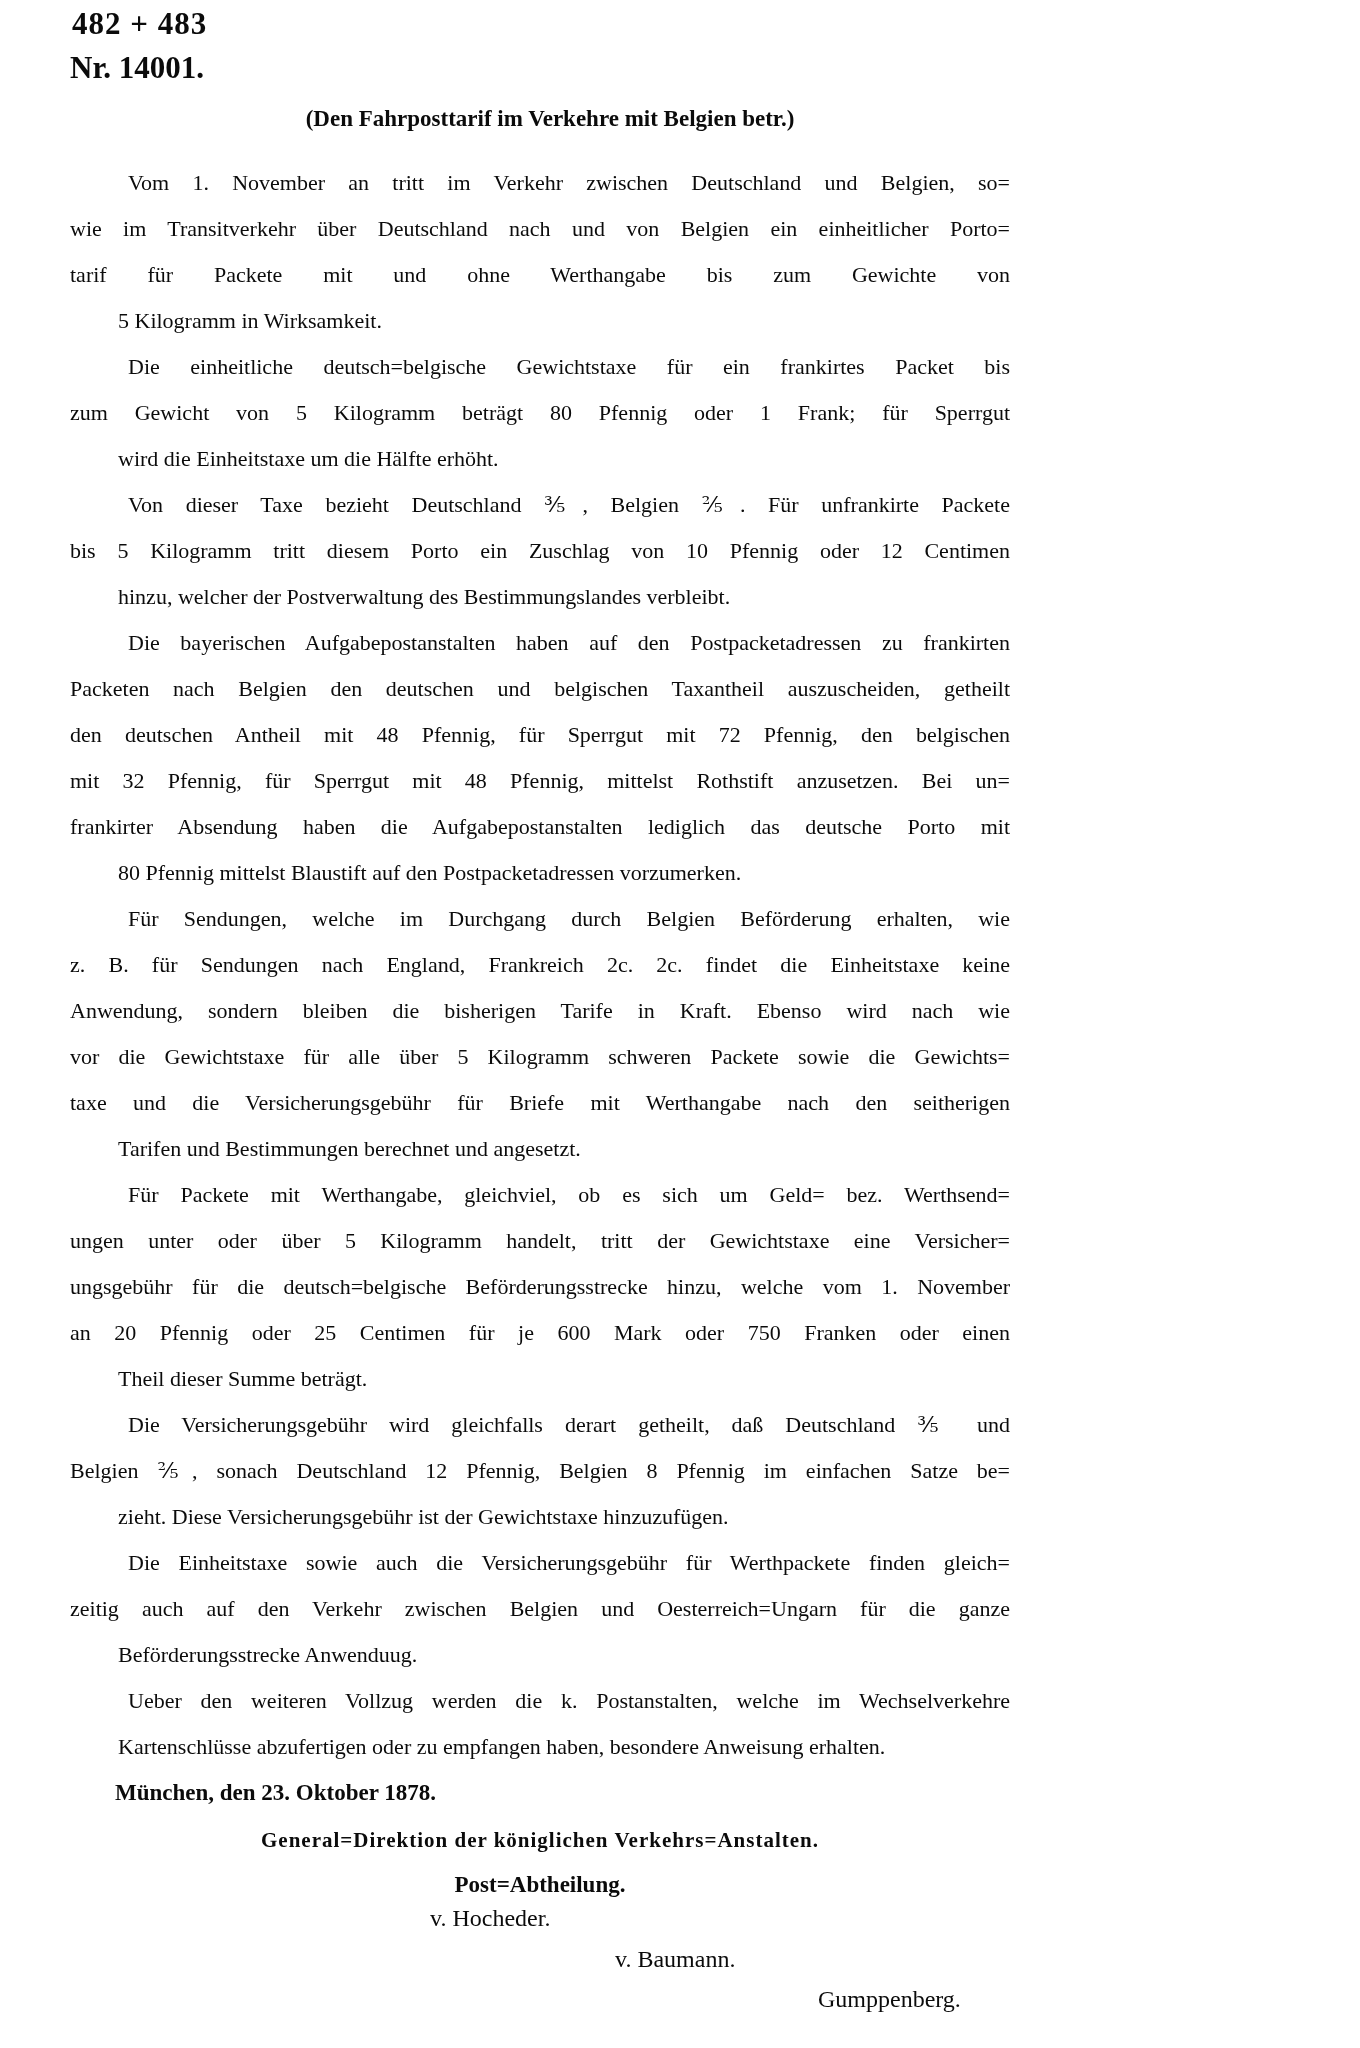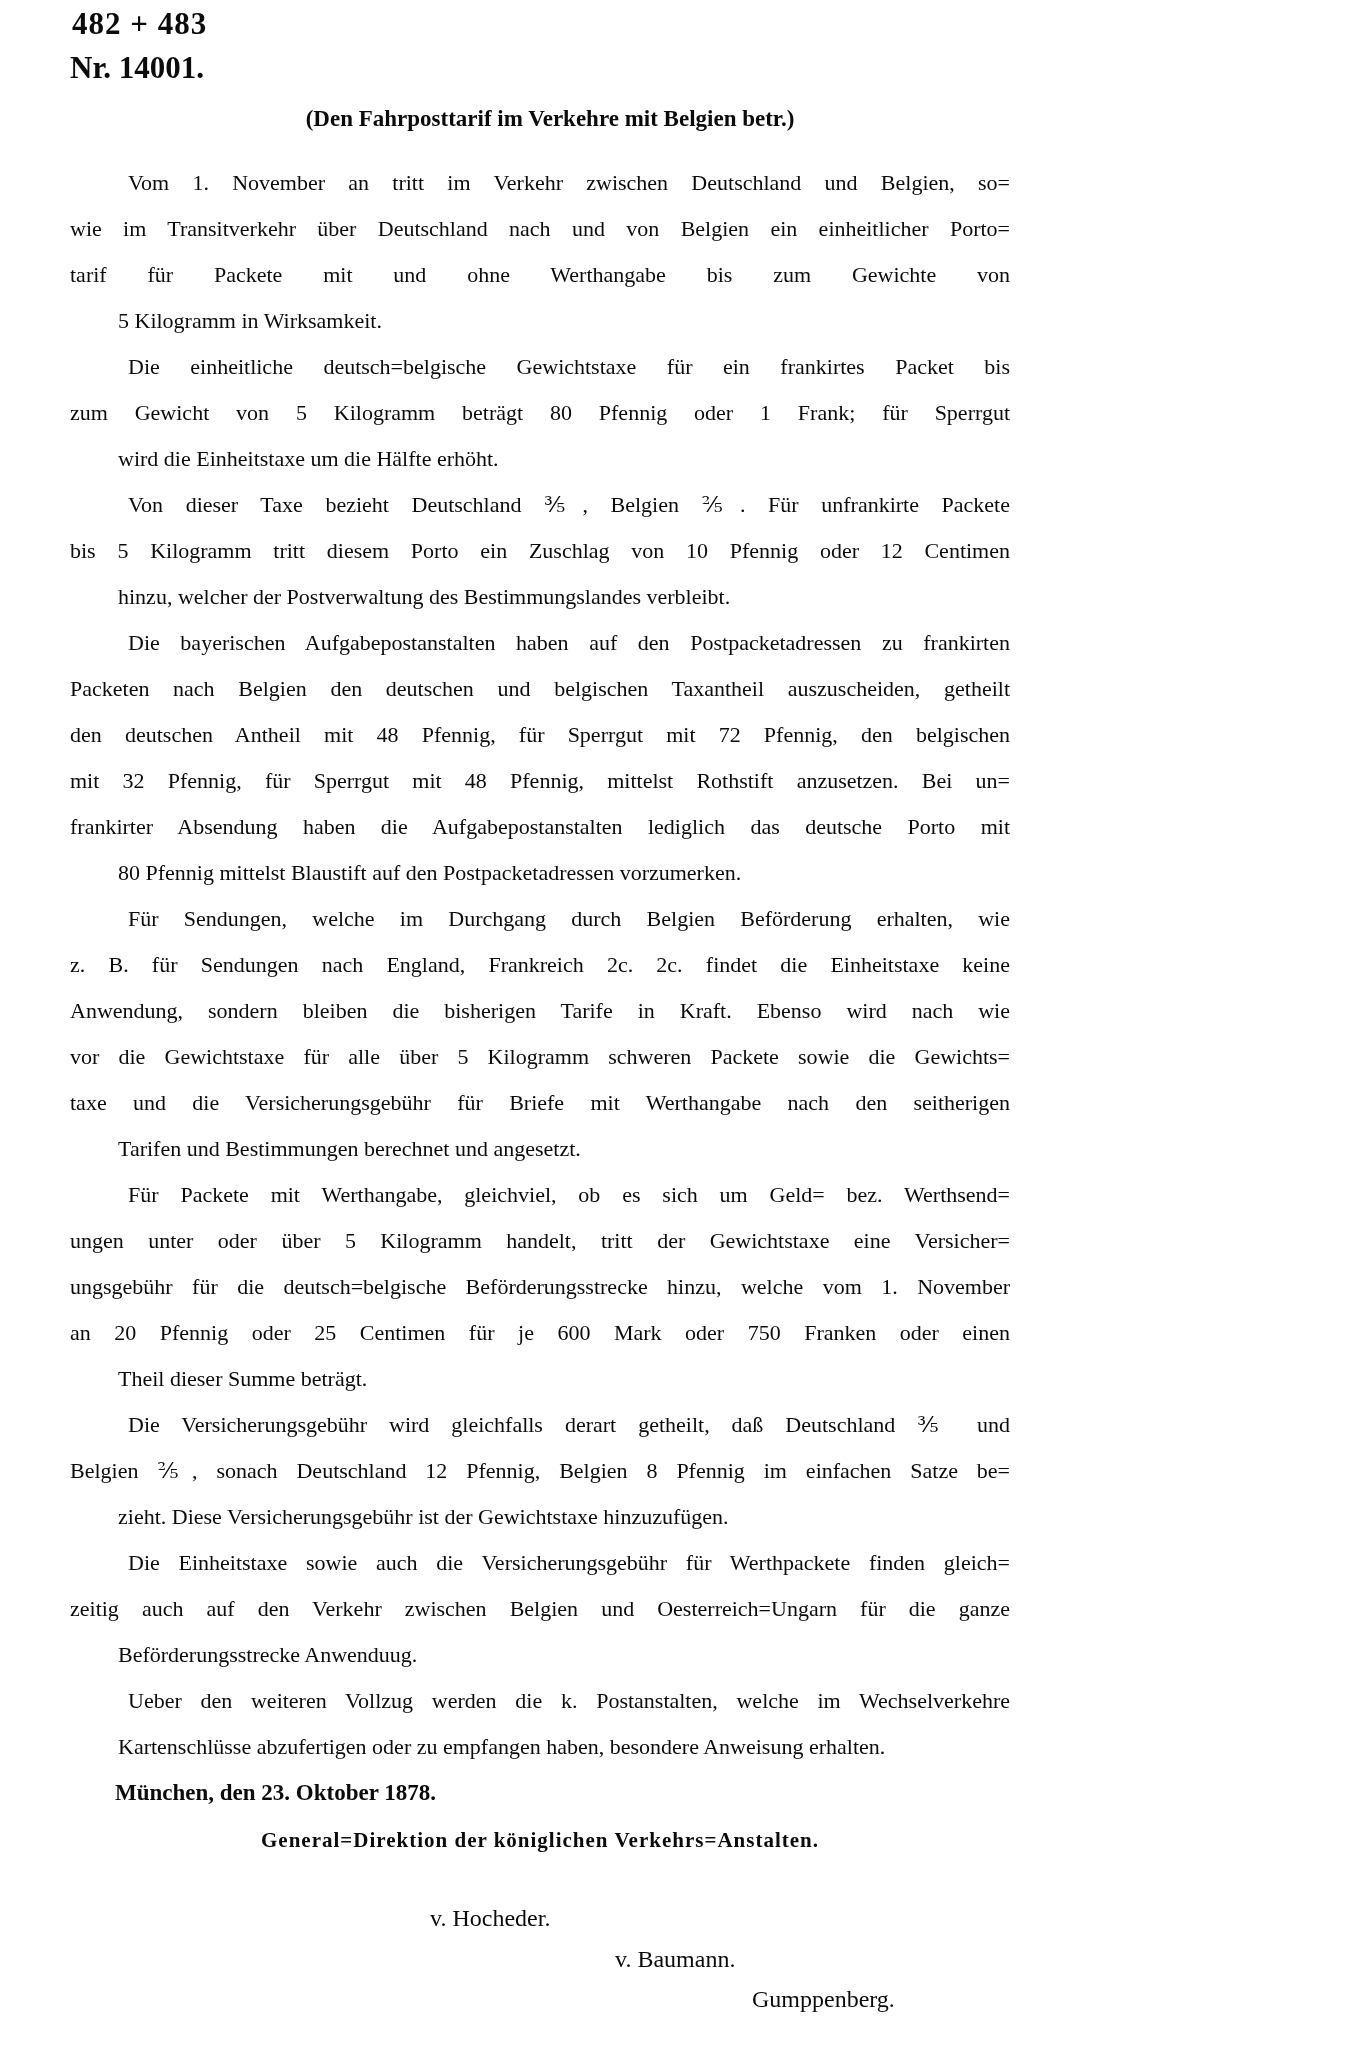--- a/index.html
+++ b/index.html
@@ -40,21 +40,21 @@
     height:48px; line-height:48px; text-align:center;
     font-size:21px; font-weight:bold; letter-spacing:1px;
   }
   .department {
     height:42px; line-height:42px; text-align:center;
     font-size:23px; font-weight:bold;
   }
   .signer { position:absolute; font-size:24px; }
   .signer.s1 { left:430px; top:1905px; }
   .signer.s2 { left:615px; top:1946px; }
-  .signer.s3 { left:752px; top:1986px;text-align:right; }
+  .signer.s3 { left:818px; top:1986px;text-align:right; }
 </style>
 </head>
 <body>
 
 <div class="sheet">
 
   <div class="pagenum">482 + 483</div>
   <div class="docnum">Nr. 14001.</div>
   <div class="subject">(Den Fahrposttarif im Verkehre mit Belgien betr.)</div>
 
@@ -118,19 +118,20 @@
     </div>
 
     <div>
       <div class="line first">Ueber den weiteren Vollzug werden die k. Postanstalten, welche im Wechselverkehre</div>
       <div class="line last">Kartenschlüsse abzufertigen oder zu empfangen haben, besondere Anweisung erhalten.</div>
     </div>
 
     <div class="dateline">München, den 23. Oktober 1878.</div>
 
     <div class="authority">General=Direktion der königlichen Verkehrs=Anstalten.</div>
+    <div class="department">Post=Abtheilung.</div>
   </div>
 
   <div class="signer s1">v. Hocheder.</div>
   <div class="signer s2">v. Baumann.</div>
   <div class="signer s3">Gumppenberg.</div>
 
 </div>
 
 </body></html>

